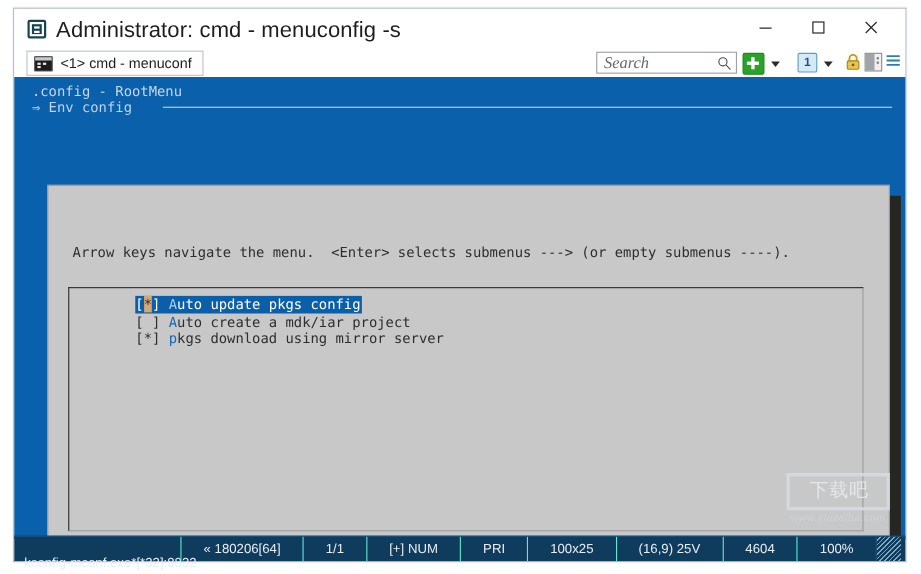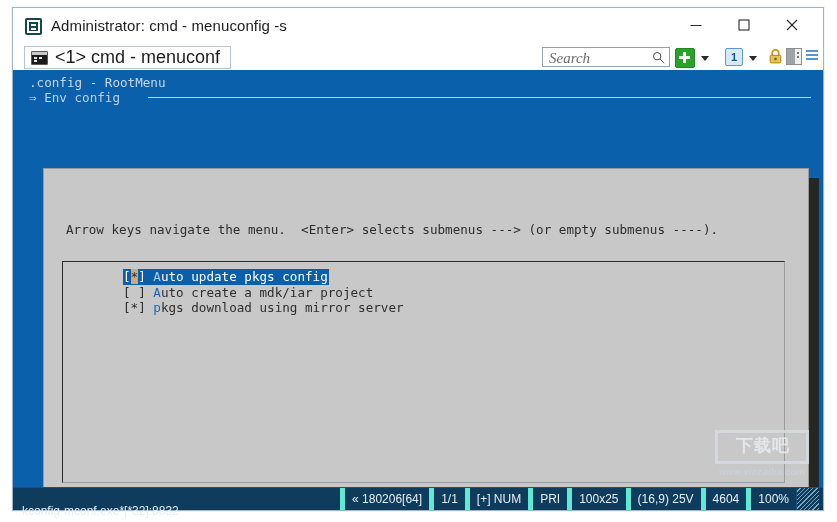--- a/index.html
+++ b/index.html
@@ -32,21 +32,21 @@
   .app-icon::before{
     content:"";position:absolute;left:2px;top:2px;right:2px;bottom:2px;
     background:#17454f;
   }
   .app-icon::after{
     content:"";position:absolute;left:4px;top:4px;width:5px;height:2px;
     background:#ffffff;box-shadow:0 4px 0 0 #ffffff;
   }
   .title-text{
     position:absolute;left:38px;top:9px;
-    font-size:15px;color:#1d1d1d;white-space:nowrap;
+    font-size:20px;color:#1d1d1d;white-space:nowrap;
     letter-spacing:.1px;
   }
   .winbtn{
     position:absolute;top:0;width:46px;height:34px;cursor:default;
   }
   .winbtn svg{position:absolute;left:50%;top:50%;transform:translate(-50%,-50%);}
   #btn-min{right:104px;}
   #btn-max{right:56px;}
   #btn-close{right:8px;}
 
@@ -65,21 +65,21 @@
     width:15px;height:12px;background:#1b1b1b;border:1px solid #5a5a5a;
     position:relative;flex:none;border-radius:1px;
   }
   .tab-icon::before{
     content:"";position:absolute;left:0;top:0;right:0;height:3px;background:#c9c9c9;
   }
   .tab-icon::after{
     content:"";position:absolute;left:2px;top:5px;width:3px;height:2px;background:#e8e8e8;
     box-shadow:5px 0 0 0 #e8e8e8, 0 3px 0 0 #e8e8e8;
   }
-  .tab-label{font-size:18px;color:#1d1d1d;white-space:nowrap;}
+  .tab-label{font-size:13px;color:#1d1d1d;white-space:nowrap;}
 
   .search-wrap{
     position:absolute;right:153px;top:3px;width:128px;height:20px;
     border:1px solid #999fa6;background:#ffffff;box-sizing:border-box;
   }
   .search-input{
     position:absolute;left:4px;top:0;width:100px;height:18px;border:0;outline:0;
     font-family:"Liberation Serif", serif;font-style:italic;font-size:15px;color:#6a6a6a;
     background:transparent;
   }
@@ -173,41 +173,41 @@
   
   .statusbar{
     position:absolute;left:0;bottom:0;width:100%;height:22px;
     background:#0f3b5c;color:#e8eef4;
     border-top:1px solid #16537f;
     font-size:12px;
   }
   .status-left{position:absolute;left:9px;top:4px;white-space:nowrap;margin-top:12px;}
   .status-cells{position:absolute;right:4px;top:0;height:100%;display:flex;align-items:center;}
   .cell{
-    padding:0 7px;height:22px;line-height:22px;white-space:nowrap;
-    border-left:5px solid #5eead4;
+    padding:0 20px;height:22px;line-height:22px;white-space:nowrap;
+    border-left:1px solid #5eead4;
   }
   .hatch{
     width:22px;height:22px;
     background:repeating-linear-gradient(135deg,#0f3b5c 0px,#0f3b5c 2px,#7fa6c0 2px,#7fa6c0 3px);
     border-left:1px solid #17537c;
   }
 
   
   .wm{
     position:absolute;right:14px;bottom:26px;width:96px;height:54px;
     opacity:.85;pointer-events:none;
   }
   .wm .wm-box{
     position:absolute;right:0;top:0;width:94px;height:34px;
     border:3px solid #d8dde2;box-sizing:border-box;
   }
   .wm .wm-txt{
     position:absolute;right:2px;top:4px;width:88px;text-align:center;
-    color:#e9edf1;font-size:17px;font-weight:bold;letter-spacing:1px;padding-left:48px;
+    color:#e9edf1;font-size:17px;font-weight:normal;letter-spacing:1px;padding-left:48px;
   }
   .wm .wm-sub{
     position:absolute;right:0;top:36px;width:94px;text-align:center;
     color:#cdd5dc;font-size:9.5px;letter-spacing:.5px;font-style:italic;
   }
 </style>
 </head>
 <body>
 
 <div class="window">

